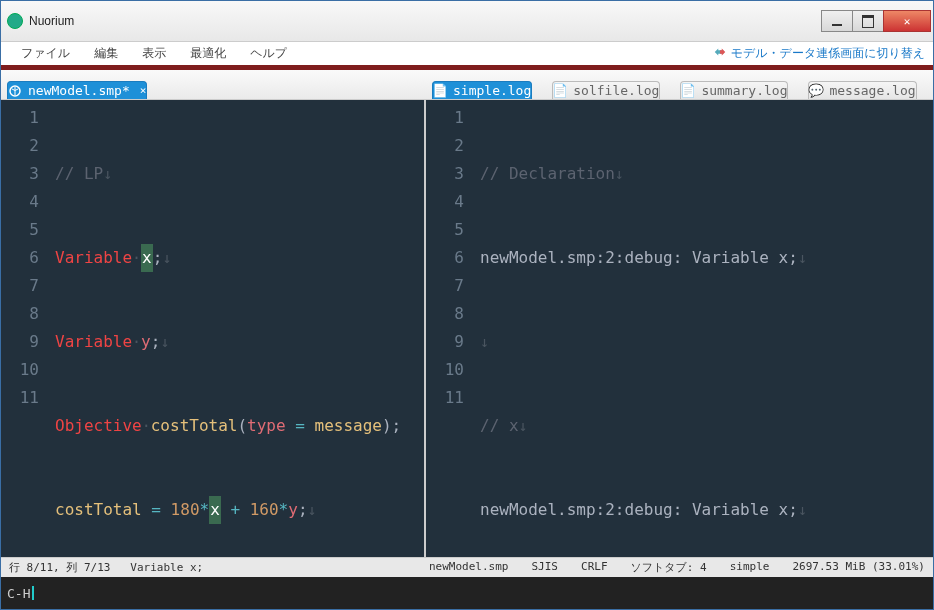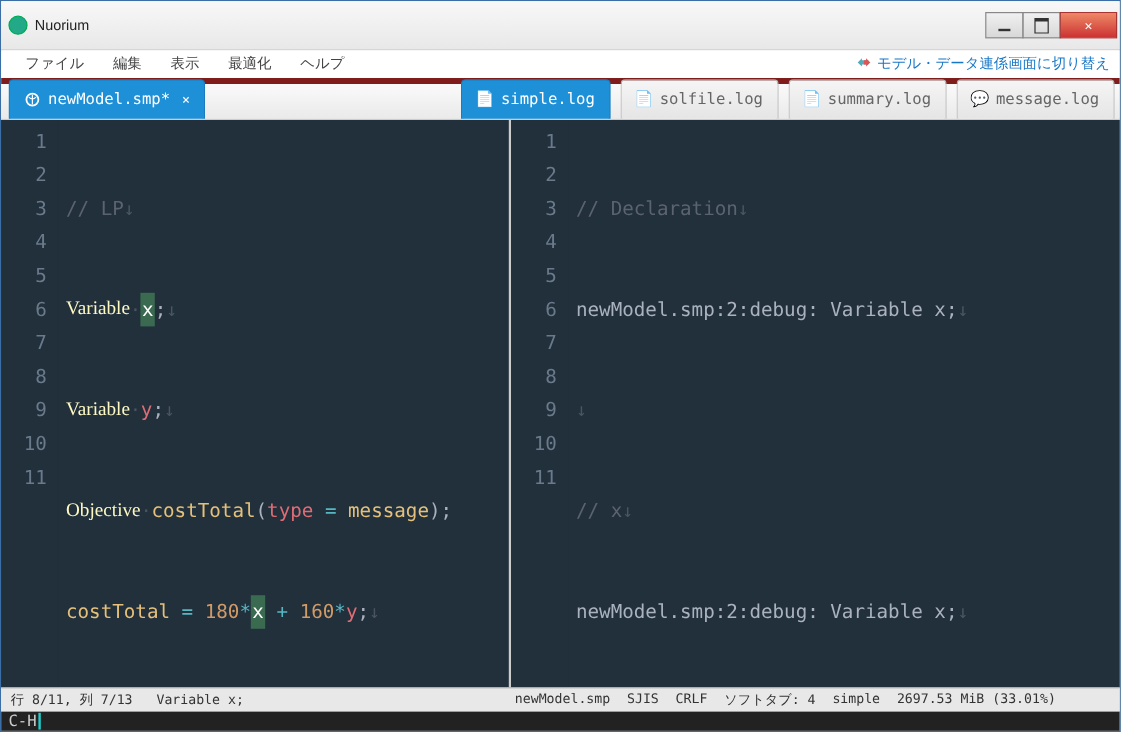--- a/index.html
+++ b/index.html
@@ -16,53 +16,53 @@
 .wb.min::before{content:"";width:10px;height:2px;background:#333;margin-top:7px;}
 .wb.max::before{content:"";width:10px;height:9px;border:1px solid #333;border-top-width:3px;}
 .wb.close::before{content:"✕";font-weight:bold;}
 
 
 .menubar { height:28px; background:#fff; border-bottom:5px solid #7f1d1d; display:flex; align-items:center; padding:0 8px; font-family:"Meiryo","MS Gothic",sans-serif; font-size:12px; color:#444; }
 .menubar .mi { padding:4px 12px; }
 .menubar .spacer{flex:1;}
 .menubar .switch{display:flex;gap:4px;color:#1878c8;}
 .menubar .switch-icon{width:14px;height:14px;}
-.tab { height:33px; padding:0 12px; display:flex; align-items:center; gap:6px; font-size:13px; background:linear-gradient(#f5f5f5,#e5e5e5); border:1px solid #bbb; border-bottom:none; border-radius:4px 4px 0 0; margin-right:4px; color:#666;}
+.tab { height:18px; padding:0 0; display:flex; align-items:center; gap:6px; font-size:13px; background:linear-gradient(#f5f5f5,#e5e5e5); border:1px solid #bbb; border-bottom:none; border-radius:4px 4px 0 0; margin-right:16px; color:#666;}
 .tab .t-icon{width:14px;height:14px;display:flex;align-items:center;justify-content:center;font-size:13px;}
 .tab.active { background:#1e90d8; color:#fff; border-color:#1a7cbf;}
 .tab .close-x{margin-left:4px; font-size:11px;}
 .tabs-wrap{display:flex;height:30px;background:linear-gradient(#fafafa,#eaeaea);border-bottom:1px solid #ccc;}
 .tabs-left{width:425px;display:flex;align-items:flex-end;padding-left:6px;}
 .tabs-right{flex:1;display:flex;align-items:flex-end;padding-left:6px;gap:4px;}
 
 
 .editors { flex:1; display:flex; background:#22303c; overflow:hidden;}
 .ed { display:flex; flex-direction:column; background:#22303c;}
 .ed.left{width:425px; border-right:2px solid #ccc;}
 .ed.right{flex:1;}
 .gutter-code{flex:1;display:flex;font-size:16px;line-height:28px;overflow:hidden;}
 .gutter{width:48px;background:#22303c;color:#6a7a8a;text-align:right;padding:4px 10px 0 0;}
 .gutter div{height:28px;}
 .code{flex:1;padding:4px 0 0 6px;color:#b8c4cf;white-space:pre;}
 .code .ln{height:28px;display:flex;align-items:center;}
-.tok-kw{color:#fef9c3;font-family:Liberation Serif, serif;}
+.tok-kw{color:#ef4444;}
 .tok-fn{color:#e5c07b;}
 .tok-cm{color:#5c6370;}
 .tok-nm{color:#d19a66;}
 .tok-op{color:#56b6c2;}
 .tok-id{color:#e06c75;}
 .tok-txt{color:#abb2bf;}
 .ws{color:#4a5560;font-size:15px;}
 .hlvar{background:#3a6a50;color:#fff;padding:0 1px;}
 
 
 .status1{height:20px;background:#e8e8e8;border-top:1px solid #ccc;display:flex;align-items:center;font-size:11px;color:#333;padding:0 8px;font-family:"Meiryo",sans-serif;}
 .status1 .s-l{width:420px;}
-.status1 .s-r{flex:1;display:flex;gap:14px;justify-content:flex-start;}
-.status2{height:16px;background:#222;color:#ccc;display:flex;align-items:center;padding:0 6px;font-size:13px;}
+.status1 .s-r{flex:1;display:flex;gap:14px;justify-content:space-between;}
+.status2{height:32px;background:#222;color:#ccc;display:flex;align-items:center;padding:0 6px;font-size:13px;}
 .status2 .curs{display:inline-block;width:2px;height:14px;background:#2cc;margin-left:2px;}
 </style>
 </head>
 <body>
 
 <div class="window">
 
   <div class="titlebar">
     <div class="app-icon"></div>
     <div class="title-text">Nuorium</div>

